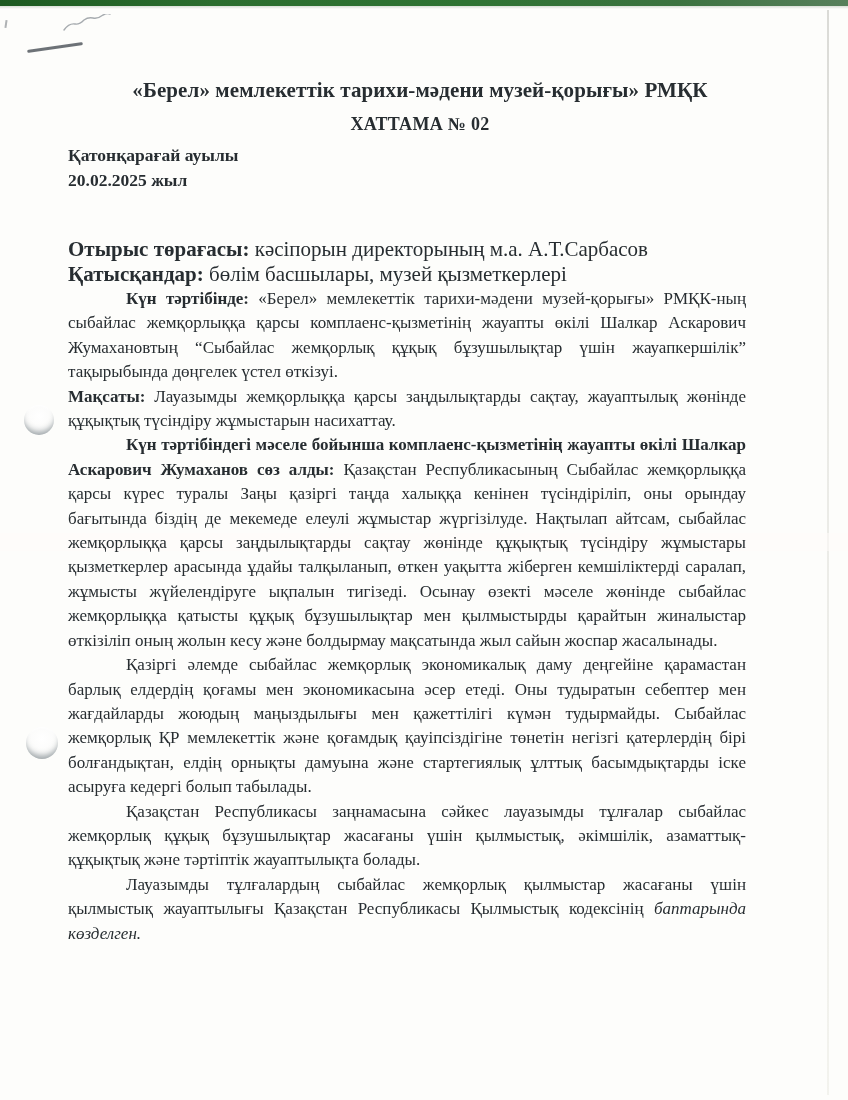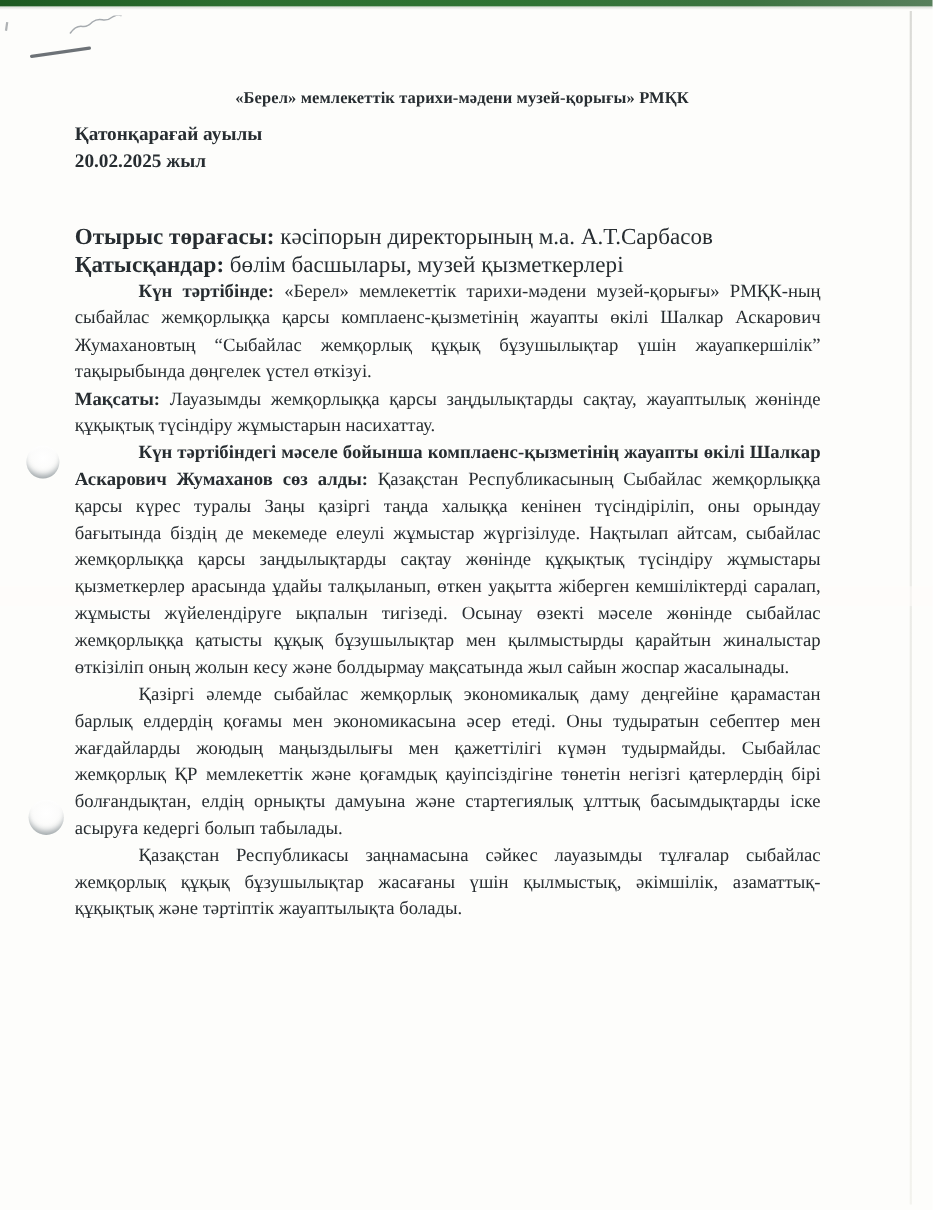--- a/index.html
+++ b/index.html
@@ -34,21 +34,21 @@
     position:absolute; border-radius:50%;
     background:radial-gradient(circle at 50% 38%, #ffffff 0%, #fbfbfa 55%, #eceeec 78%, #fdfdfb 100%);
     box-shadow: inset 0 -6px 6px -3px #9fa6aa, inset 0 2px 3px -1px #ffffff;
   }
   .punch-1 { left:24px; top:405px; width:30px; height:30px; }
   .punch-2 { left:26px; top:727px; width:32px; height:32px; }
   .scan-band { position:absolute; left:0; top:533px; width:848px; height:18px; background:rgba(255,252,250,.55); }
 
   
   .content { position:absolute; left:68px; top:78px; width:678px; }
-  .title-block { text-align:center; font-weight:bold; font-size:15px; line-height:25px; padding-left:26px; letter-spacing:.1px; }
+  .title-block { text-align:center; font-weight:bold; font-size:21px; line-height:25px; padding-left:26px; letter-spacing:.1px; }
   .protocol-heading { text-align:center; font-weight:bold; font-size:18px; line-height:25px; padding-left:26px; margin-top:9px; letter-spacing:.3px; }
   .place-date { display:flex; justify-content:space-between; font-weight:bold; font-size:17.5px; line-height:25px; margin-top:6px;flex-direction:column; }
   .meta-line { font-size:21px; line-height:25px; }
   .meta-chair { margin-top:44px; }
   .meta-part  { margin-top:0; }
   .b { font-weight:bold; }
   .it { font-style:italic; }
   p.body-par {
     margin:0; font-size:17px; line-height:24.4px;
     text-align:justify; text-indent:58px;
@@ -75,20 +75,21 @@
   <div class="punch punch-1"></div>
   <div class="punch punch-2"></div>
   <div class="scan-band"></div>
 
   <div class="content">
 
     <div class="title-block">
       <div>«Берел» мемлекеттік тарихи-мәдени музей-қорығы» РМҚК</div>
     </div>
 
+    <div class="protocol-heading">ХАТТАМА № 02</div>
 
     <div class="place-date">
       <span>Қатонқарағай ауылы</span>
       <span>20.02.2025 жыл</span>
     </div>
 
     <div class="meta-line meta-chair">
       <span class="b">Отырыс төрағасы:</span>
       <span>кәсіпорын директорының м.а. А.Т.Сарбасов</span>
     </div>
@@ -114,15 +115,19 @@
     </p>
 
     <p class="body-par mt-lg">
       <span>Қазіргі әлемде сыбайлас жемқорлық экономикалық даму деңгейіне қарамастан барлық елдердің қоғамы мен экономикасына әсер етеді. Оны тудыратын себептер мен жағдайларды жоюдың маңыздылығы мен қажеттілігі күмән тудырмайды. Сыбайлас жемқорлық ҚР мемлекеттік және қоғамдық қауіпсіздігіне төнетін негізгі қатерлердің бірі болғандықтан, елдің орнықты дамуына және стартегиялық ұлттық басымдықтарды іске асыруға кедергі болып табылады.</span>
     </p>
 
     <p class="body-par mt-lg">
       <span>Қазақстан Республикасы заңнамасына сәйкес лауазымды тұлғалар сыбайлас жемқорлық құқық бұзушылықтар жасағаны үшін қылмыстық, әкімшілік, азаматтық-құқықтық және тәртіптік жауаптылықта болады.</span>
     </p>
 
+    <p class="body-par mt-lg">
+      <span>Лауазымды тұлғалардың сыбайлас жемқорлық қылмыстар жасағаны үшін қылмыстық жауаптылығы Қазақстан Республикасы Қылмыстық кодексінің</span>
+      <span class="it">баптарында көзделген.</span>
+    </p>
 
   </div>
 </div>
 
 </body></html>

